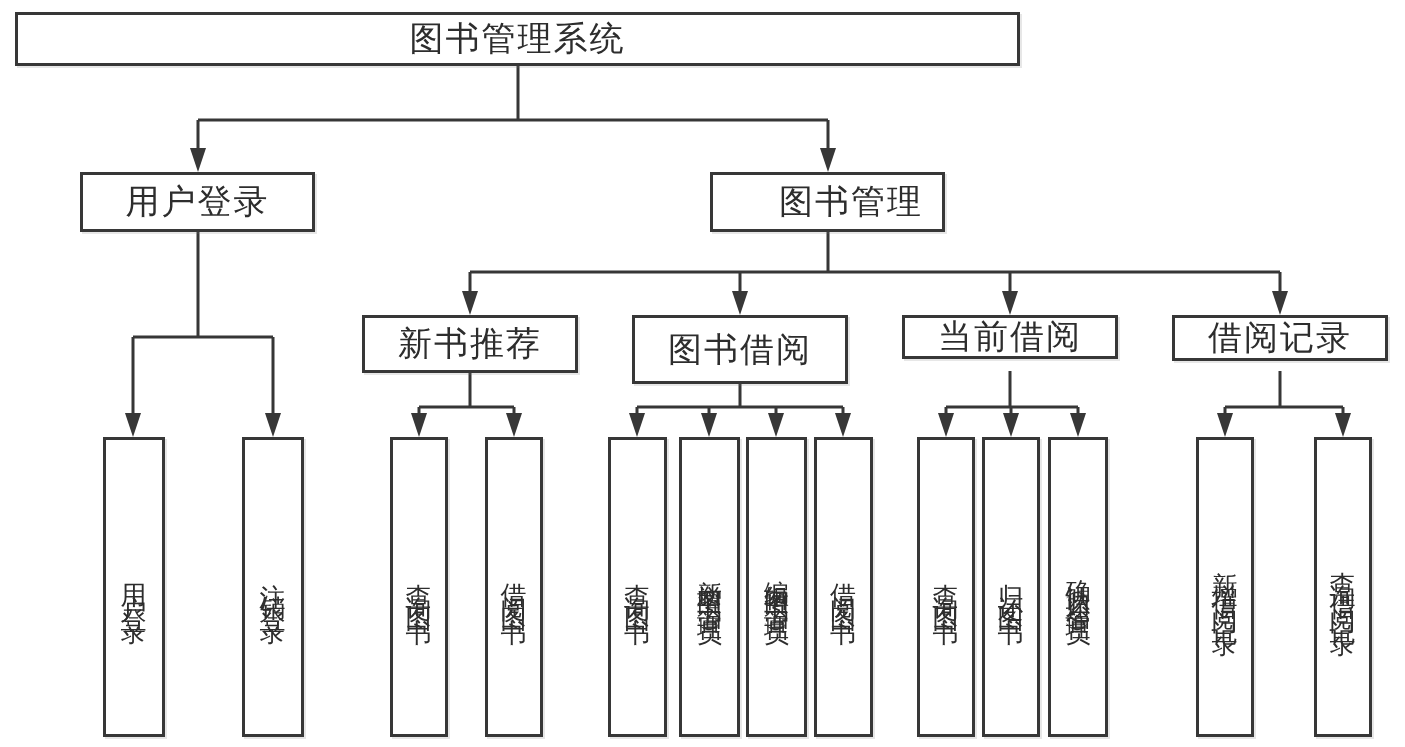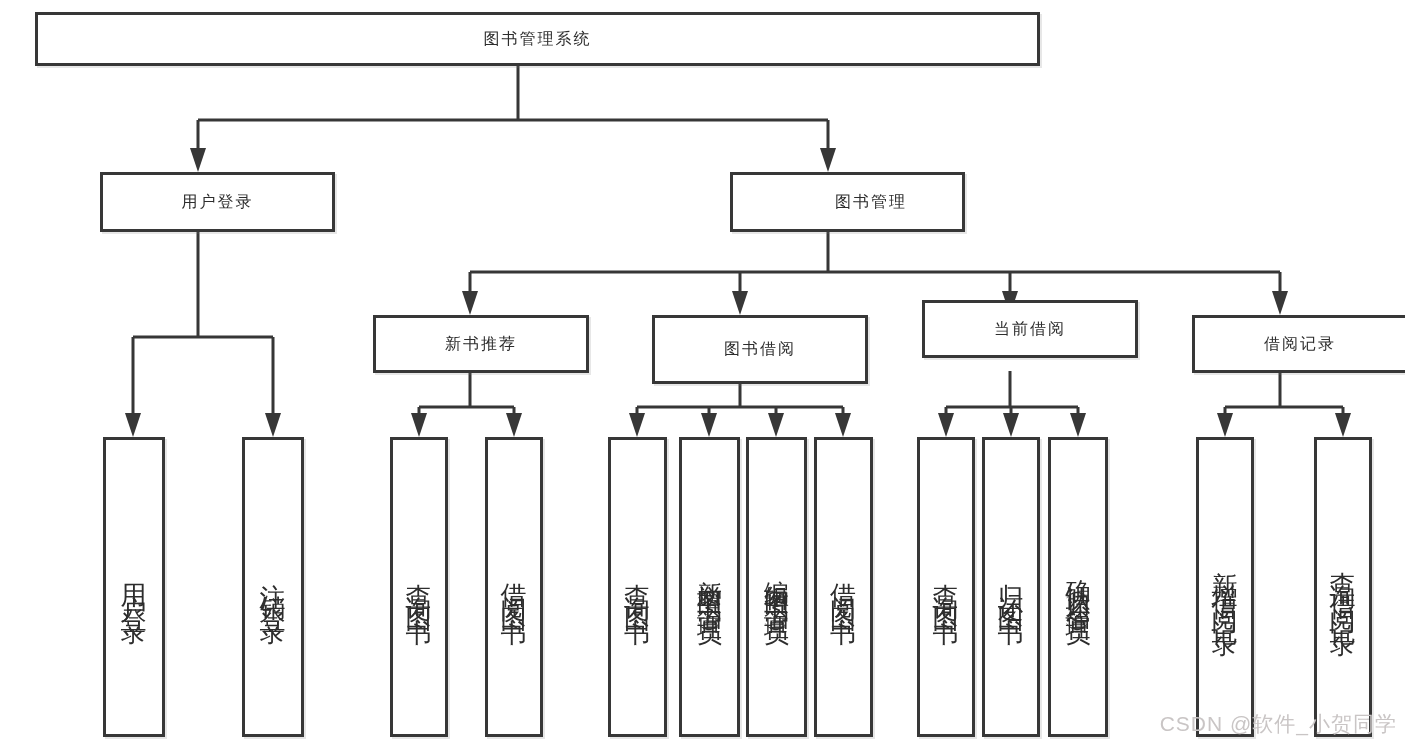--- a/index.html
+++ b/index.html
@@ -22,23 +22,22 @@
     border: 3px solid #373737;
     background: #ffffff;
     display: flex;
     align-items: center;
     justify-content: center;
     color: #2d2d2d;
     z-index: 1;
     box-shadow: 2px 2px 0 rgba(120,120,120,0.18);
   }
   .hbox {
-    font-size: 16px;
+    font-size: 34px;
     letter-spacing: 2px;
-    margin-left: 20px;
   }
   .vbox span {
     writing-mode: vertical-rl;
     text-orientation: mixed;
     font-size: 26px;
     letter-spacing: 12px;
     line-height: 1;
     white-space: nowrap;
   }
   .vbox.long span {
@@ -104,30 +103,30 @@
     <span>图书管理系统</span>
   </div>
 
   <div class="box hbox" style="left:80px; top:172px; width:235px; height:60px;">
     <span>用户登录</span>
   </div>
   <div class="box hbox" style="left:710px; top:172px; width:235px; height:60px;padding-left:47px;">
     <span>图书管理</span>
   </div>
 
-  <div class="box hbox" style="left:353px; top:315px; width:216px; height:58px;">
+  <div class="box hbox" style="left:362px; top:315px; width:216px; height:58px;">
     <span>新书推荐</span>
   </div>
   <div class="box hbox" style="left:632px; top:315px; width:216px; height:69px;">
     <span>图书借阅</span>
   </div>
-  <div class="box hbox" style="left:902px; top:300px; width:216px; height:58px;">
+  <div class="box hbox" style="left:902px; top:315px; width:216px; height:44px;">
     <span>当前借阅</span>
   </div>
-  <div class="box hbox" style="left:1172px; top:315px; width:216px; height:58px;">
+  <div class="box hbox" style="left:1172px; top:315px; width:216px; height:46px;">
     <span>借阅记录</span>
   </div>
 
   <div class="box vbox" style="left:103px; top:437px; width:62px; height:300px;">
     <span>用户登录</span>
   </div>
   <div class="box vbox" style="left:242px; top:437px; width:62px; height:300px;">
     <span>注销登录</span>
   </div>
 
@@ -161,15 +160,14 @@
     <span>确认归还（管理员）</span>
   </div>
 
   <div class="box vbox" style="left:1196px; top:437px; width:58px; height:300px;">
     <span>新增借阅记录</span>
   </div>
   <div class="box vbox" style="left:1314px; top:437px; width:58px; height:300px;">
     <span>查询借阅记录</span>
   </div>
 
-  <div id="watermark">CSDN @软件_小贺同学</div>
 
 </div>
 
 </body></html>

